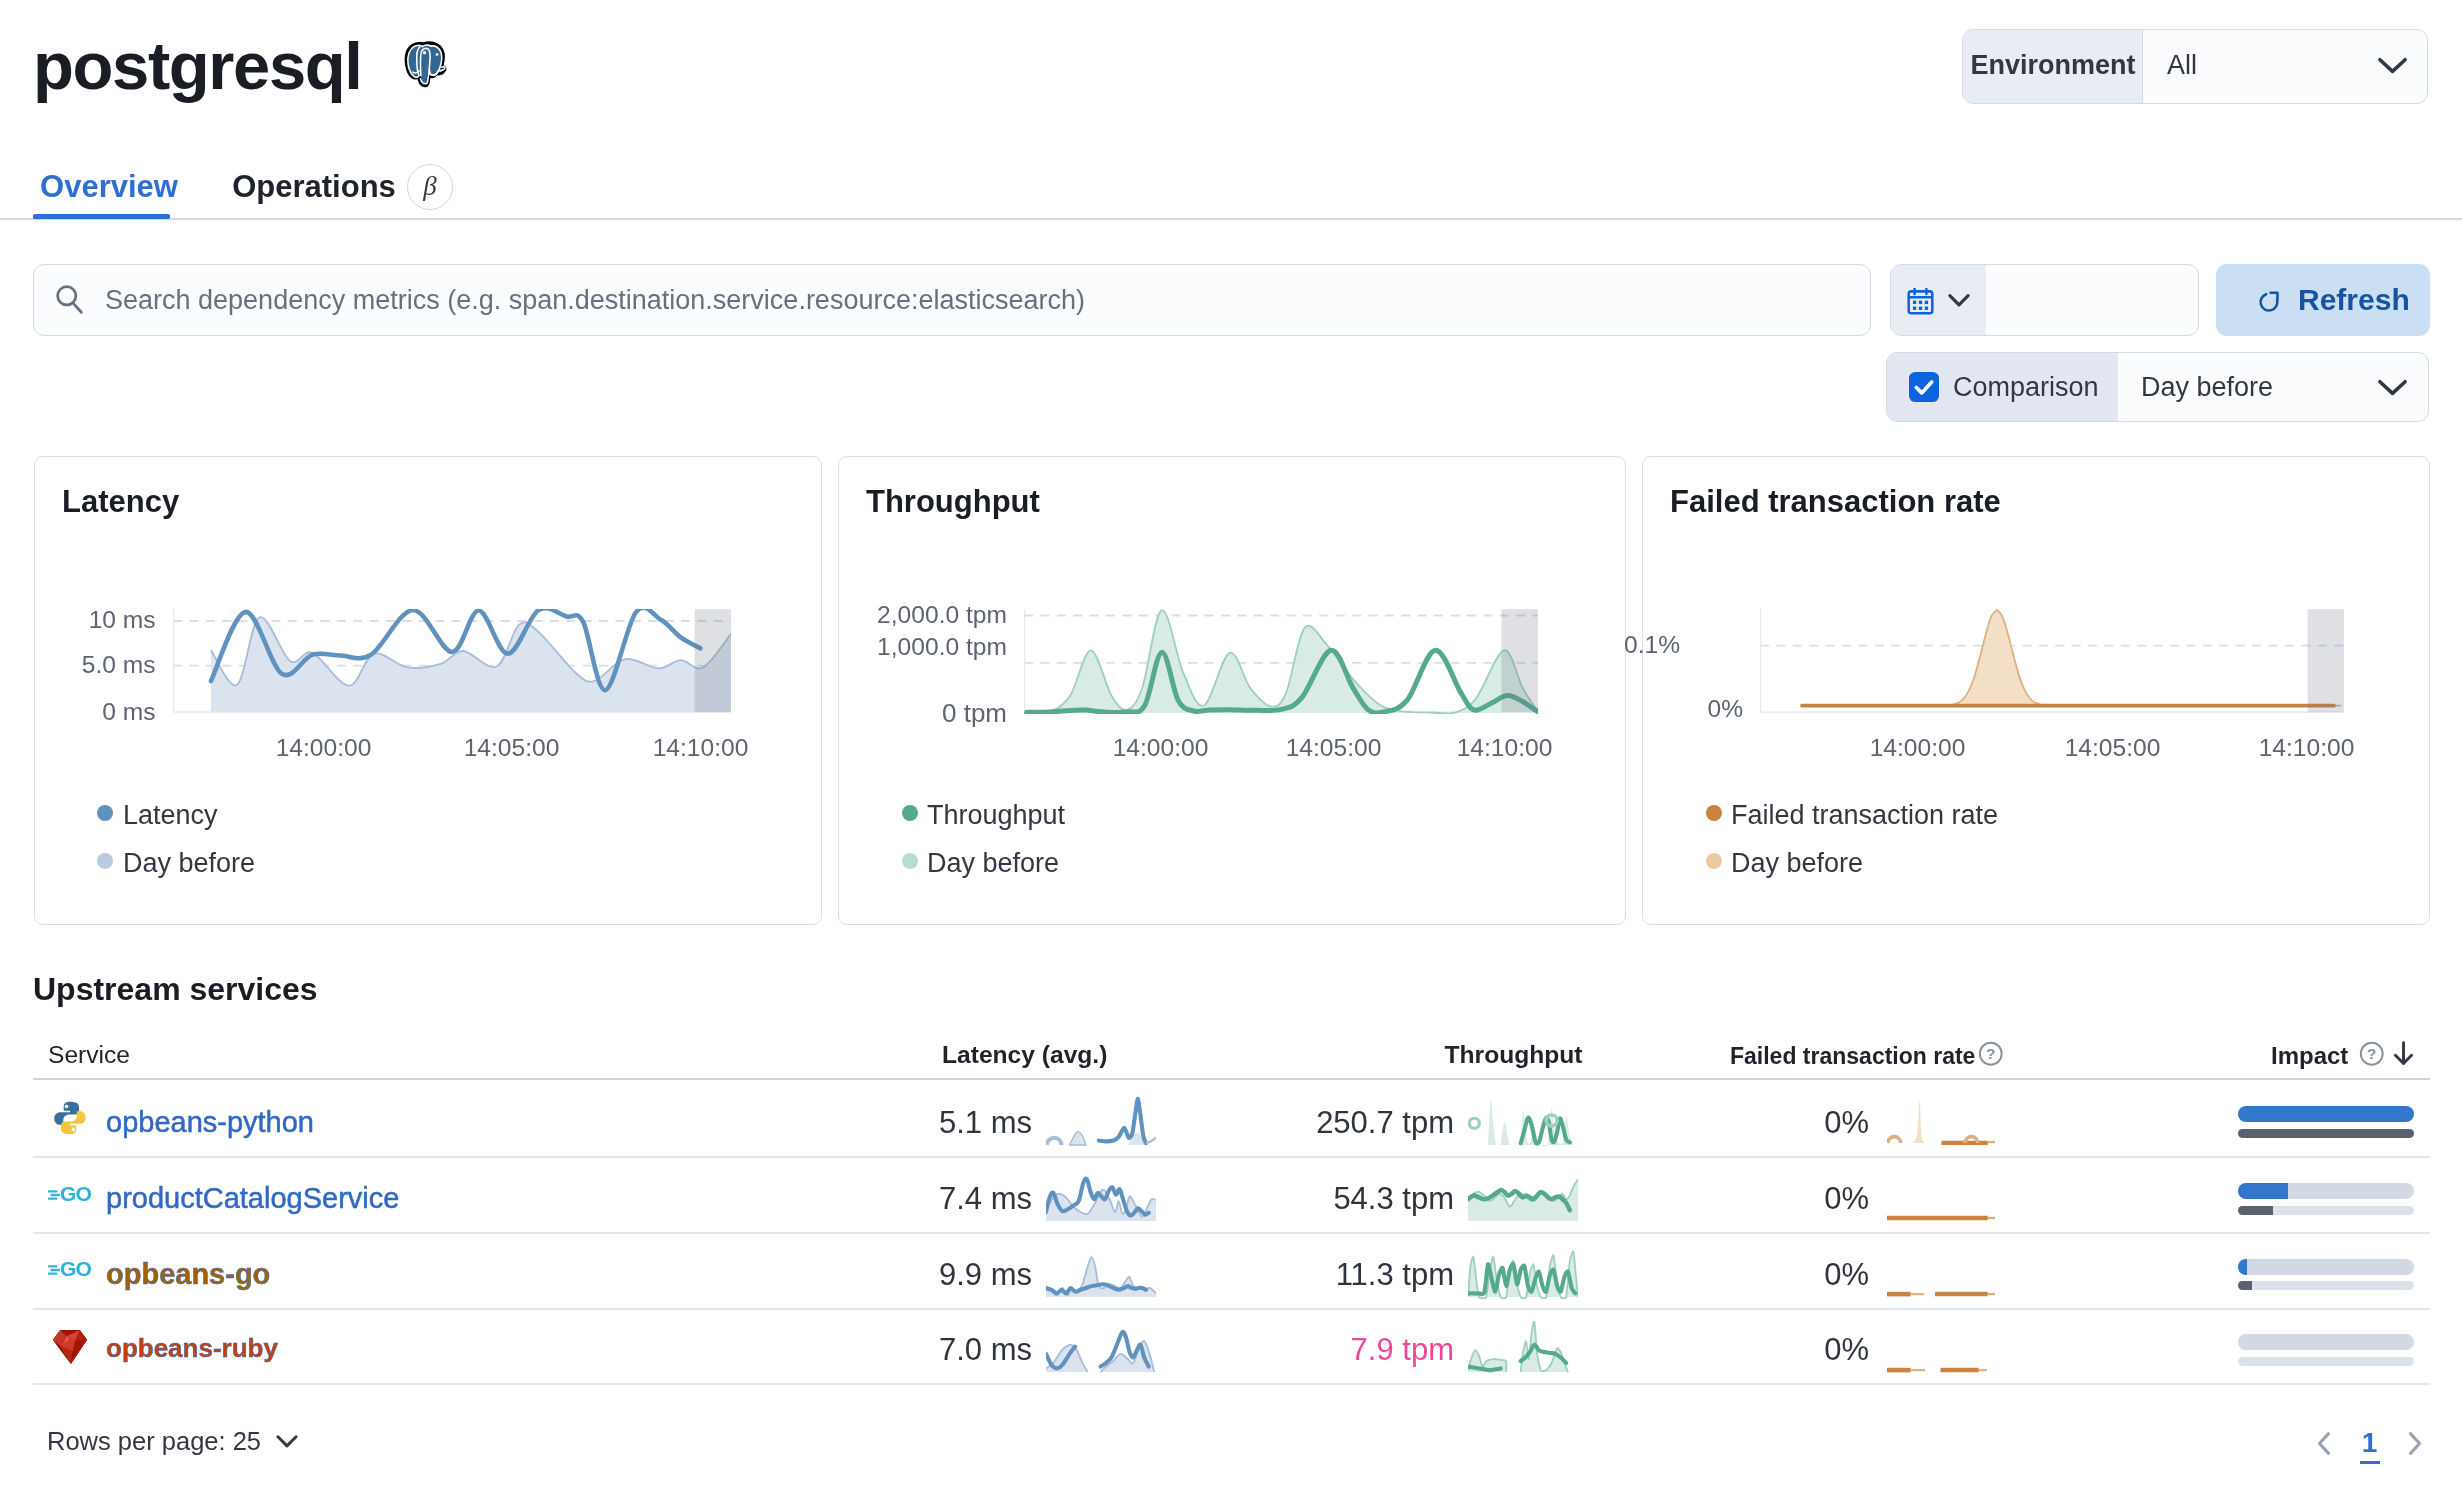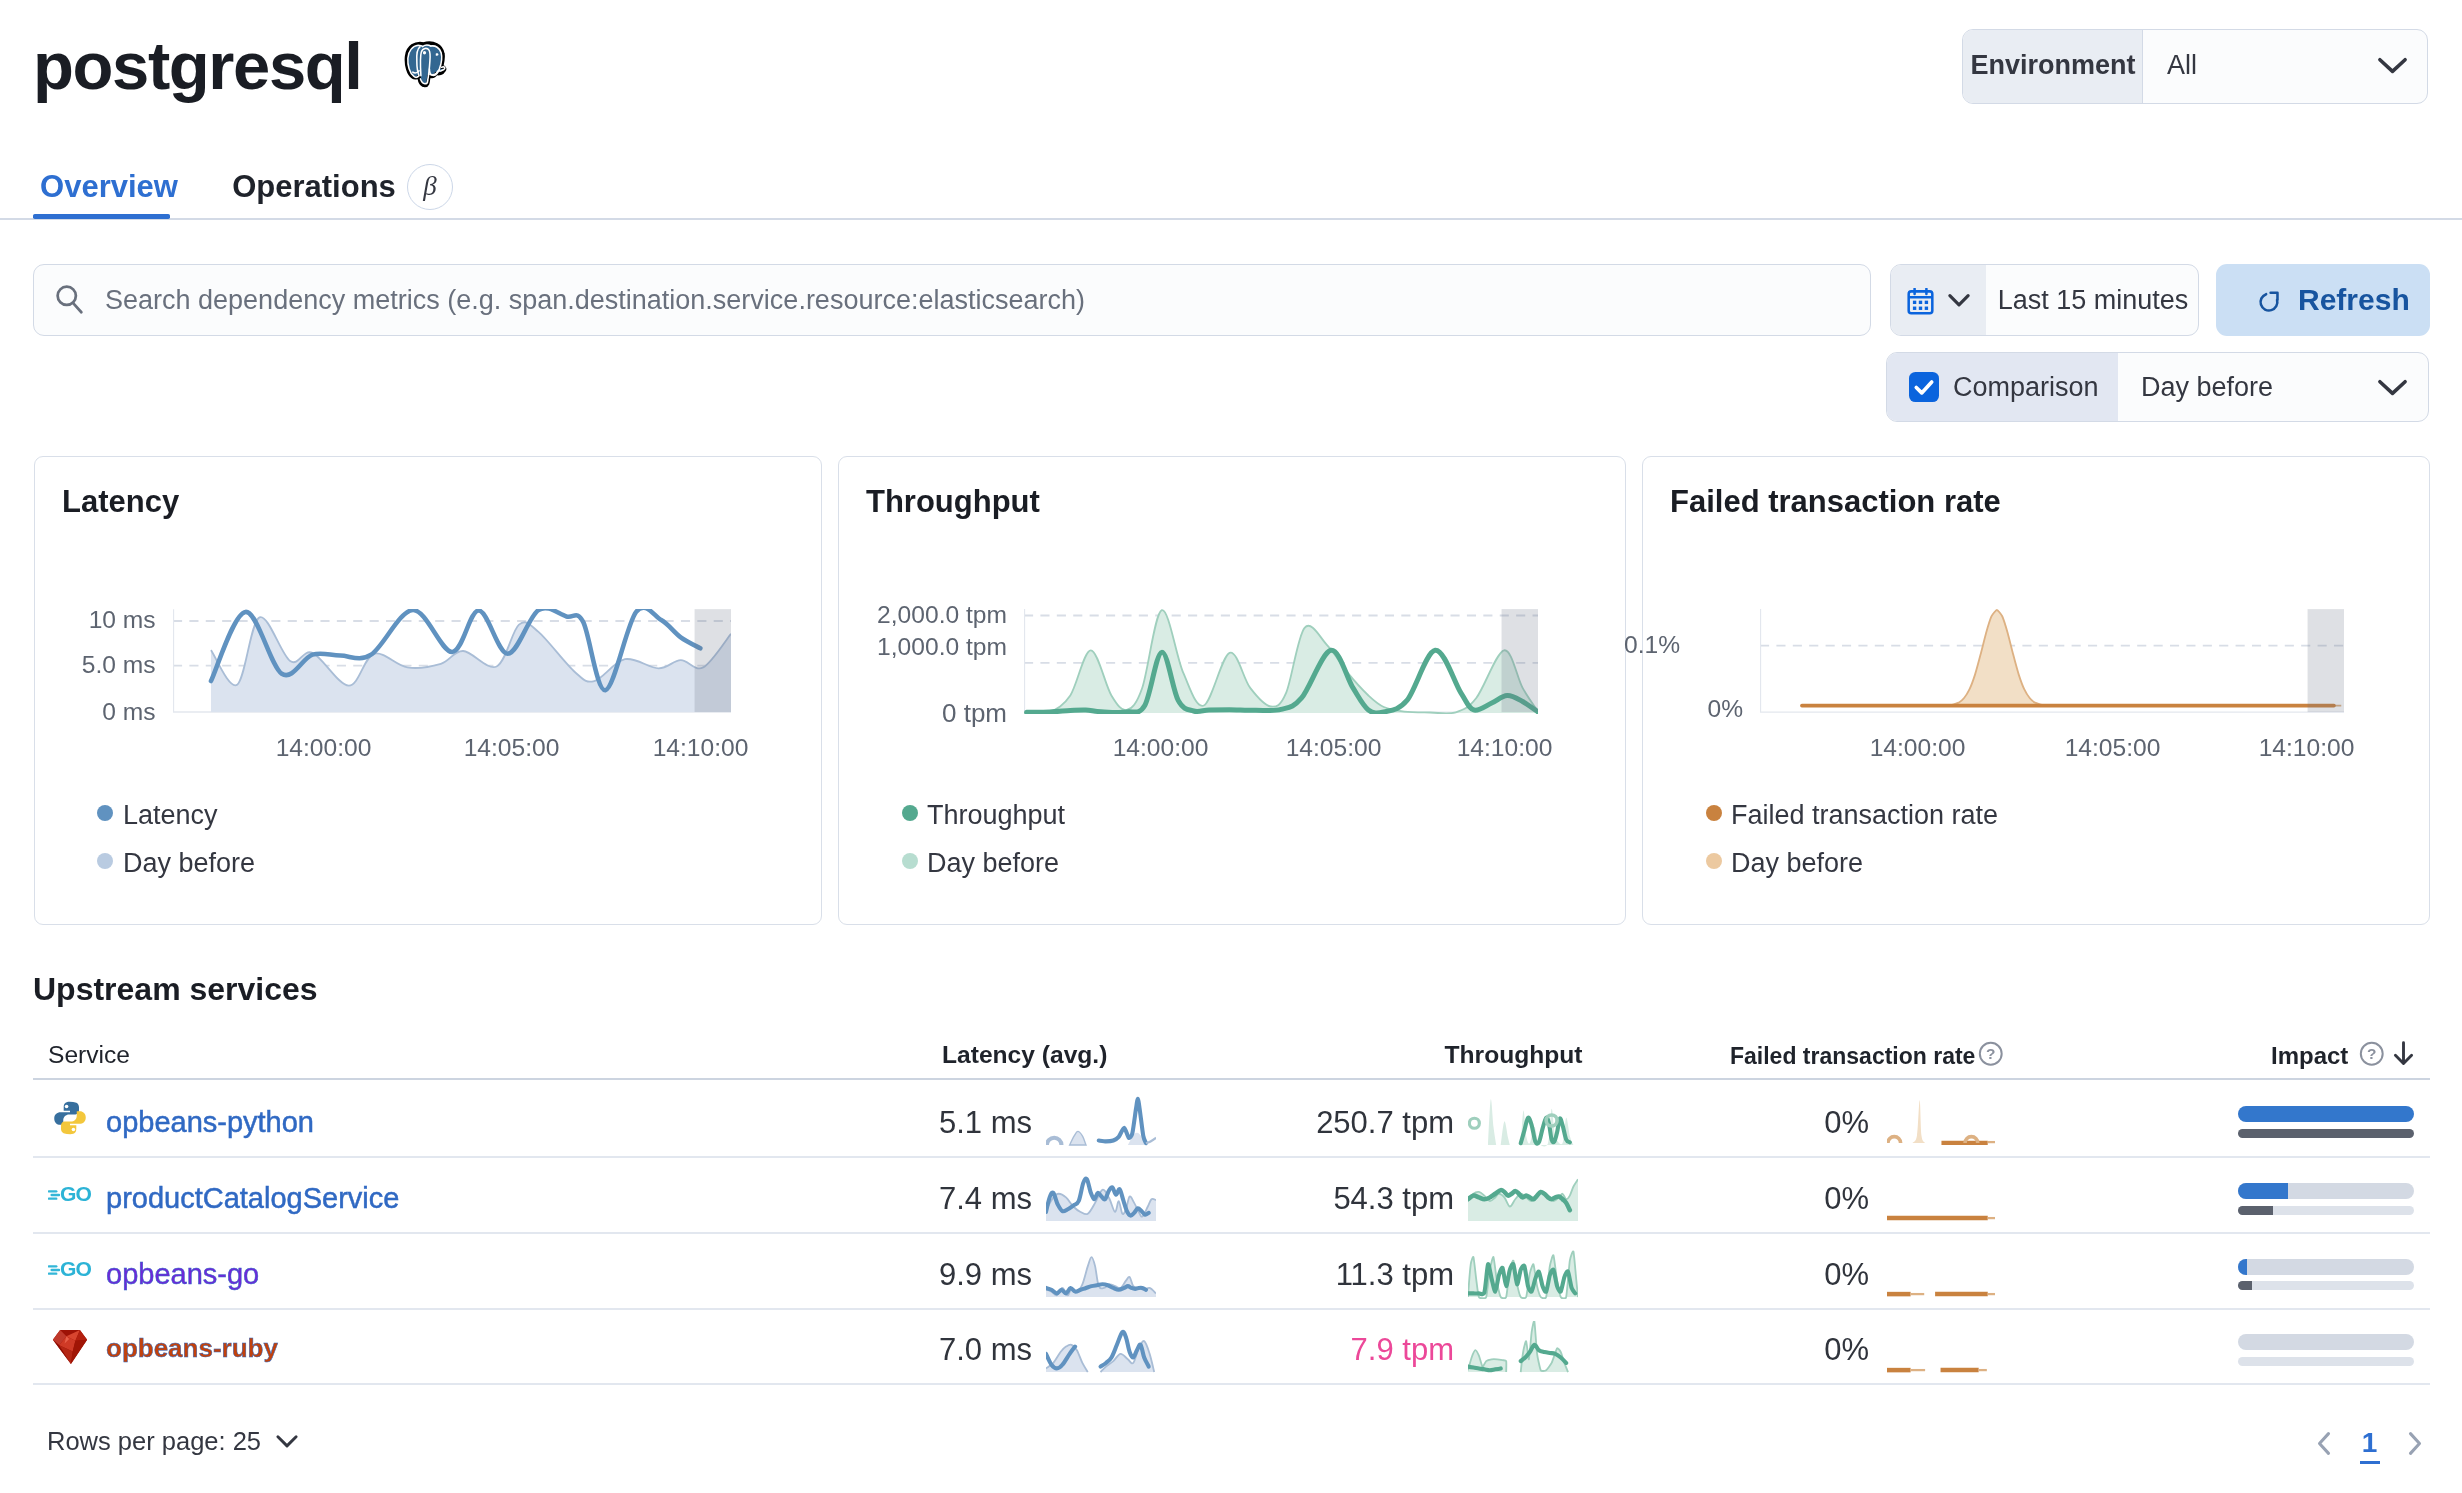--- a/index.html
+++ b/index.html
@@ -53,21 +53,20 @@
         <rect x="14" y="15" width="4" height="4"></rect>
         <rect x="21" y="15" width="4" height="4"></rect>
         <rect x="7" y="22" width="4" height="4"></rect>
         <rect x="14" y="22" width="4" height="4"></rect>
         <rect x="21" y="22" width="4" height="4"></rect>
       </g>
     </svg>
 <svg class="svgabs" style="left:56px;top:28px" width="24" height="14.6" viewBox="0 0 26 16">
       <path d="M3 3 L13 13 L23 3" fill="none" stroke="#343741" stroke-width="3.5" stroke-linecap="round" stroke-linejoin="round"></path>
     </svg>
-<div class="abs" style="left:95px;top:0;width:214px;text-align:center;height:72px;line-height:70px;font-size:27px;color:#343741">Last 15 minutes</div>
 </div>
 <div class="abs" style="left:2216px;top:264px;width:214px;height:72px;border-radius:11px;background:#cbdff4"></div>
 <svg class="svgabs" style="left:2257px;top:289px" width="24" height="24.6" viewBox="0 0 30 30">
 <path d="M25.1 13.3 A10.5 10.5 0 1 1 11.4 6.1" fill="none" stroke="#17549f" stroke-width="3.2" stroke-linecap="round"></path>
 <path d="M17 4.2 L25.6 4.2 L25.6 12.8" fill="none" stroke="#17549f" stroke-width="3.2" stroke-linecap="round" stroke-linejoin="round"></path>
 </svg>
 <div class="abs" style="left:2298px;top:264px;height:72px;line-height:71px;font-size:30px;font-weight:700;color:#17549f">Refresh</div>
 <div class="abs" style="left:1886px;top:352px;width:543px;height:70px;border:1.8px solid #d3dae6;border-radius:11px;background:#fbfcfd;overflow:hidden">
 <div class="abs" style="left:0;top:0;width:231px;height:100%;background:#e2e7f2"></div>
 <svg class="svgabs" style="left:22px;top:19px" width="30" height="30" viewBox="0 0 33 33">
@@ -201,21 +200,21 @@
     <div style="width:35px;height:9px;background:#5b616d"></div>
   </div>
 <svg class="svgabs" style="left:48px;top:1259px" width="44" height="22" viewBox="0 0 48 24">
 <g stroke="#33b6d8" stroke-width="2.6" stroke-linecap="round">
 <path d="M1 8 L9 8"></path>
       <path d="M4 12 L12 12"></path>
       <path d="M1 16 L9 16"></path>
     </g>
 <text x="13" y="19" font-family="Liberation Sans" font-weight="700" font-size="23" fill="#2cb3d6" letter-spacing="-1">GO</text>
   </svg>
-<div class="abs" style="left:106px;top:1258px;font-size:29px;font-weight:400;color:#6d28d9;-webkit-text-stroke:0.5px #3069c3">opbeans-go</div>
+<div class="abs" style="left:106px;top:1258px;font-size:29px;font-weight:700;color:#a16207;-webkit-text-stroke:0.5px #3069c3">opbeans-go</div>
 <div class="abs" style="left:795px;top:1257px;width:237px;text-align:right;font-size:31px;color:#30343c">9.9 ms</div>
 <div class="abs" style="left:1217px;top:1257px;width:237px;text-align:right;font-size:31px;color:#30343c">11.3 tpm</div>
 <div class="abs" style="left:1778px;top:1257px;width:91px;text-align:right;font-size:31px;color:#30343c">0%</div>
 <div class="abs" style="left:2238px;top:1259px;width:176px;height:15.5px;border-radius:8.2px;background:#d3d9e3;overflow:hidden">
     <div style="width:9px;height:15.5px;background:#3377cc"></div>
   </div>
 <div class="abs" style="left:2238px;top:1281px;width:176px;height:9px;border-radius:4.6px;background:#dde2ea;overflow:hidden">
     <div style="width:13.7px;height:9px;background:#5b616d"></div>
   </div>
 <svg class="svgabs" style="left:52px;top:1328px" width="36" height="38" viewBox="0 0 40 42">

